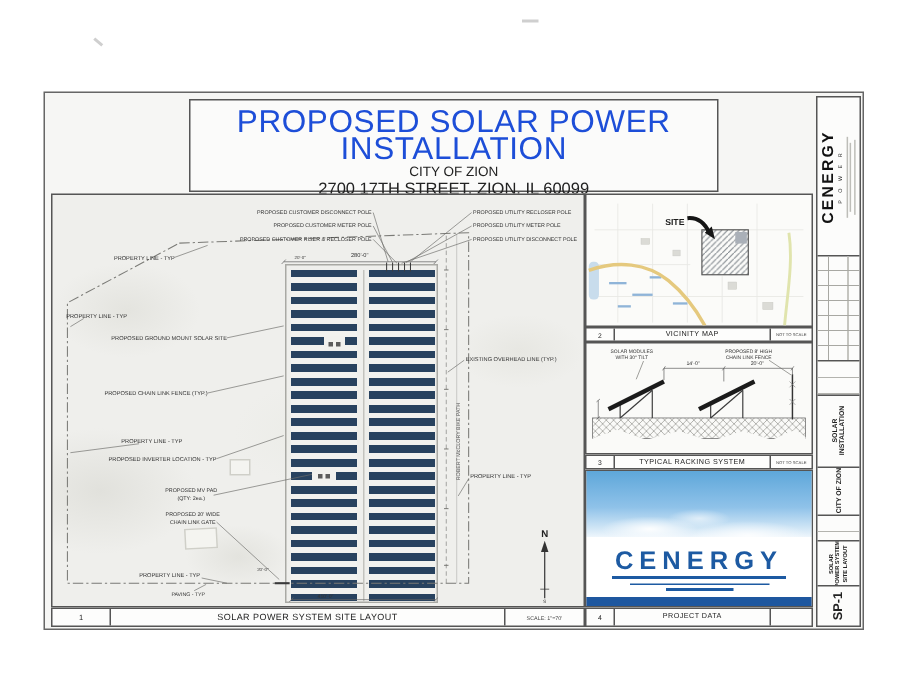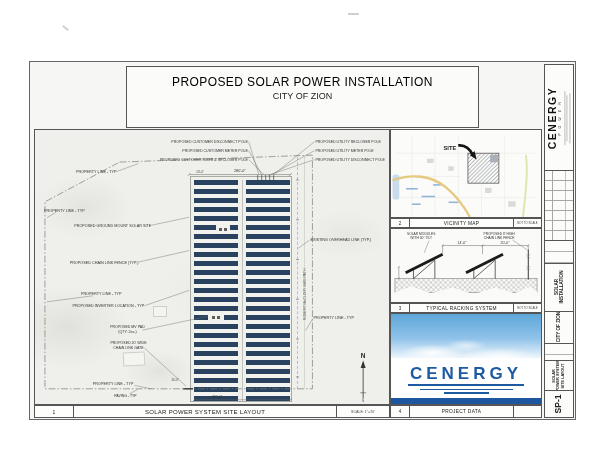--- a/index.html
+++ b/index.html
@@ -4,21 +4,21 @@
 <style>
   html,body{margin:0;padding:0;}
   body{width:600px;height:464px;background:#ffffff;position:relative;overflow:hidden;
        font-family:"Liberation Sans",sans-serif;color:#222;}
   .artifact{position:absolute;background:#cfcfcf;}
   .sheet{position:absolute;left:29px;top:61px;width:547px;height:359px;background:#f6f6f4;
          border:1px solid #666;box-sizing:border-box;}
   
   .hdr{position:absolute;left:96px;top:4px;width:353px;height:62px;border:1px solid #555;
        background:#fbfbfa;text-align:center;box-sizing:border-box;padding-top:6px;}
-  .hdr .t1{font-size:12px;letter-spacing:.4px;color:#000000;line-height:18px;}
+  .hdr .t1{font-size:21px;letter-spacing:.4px;color:#1d4ed8;line-height:18px;}
   .hdr .t2{font-size:9px;line-height:11px;}
   .hdr .t3{font-size:11px;line-height:13px;}
   .hdr .t4{font-size:8px;line-height:10px;}
   
   .plan{position:absolute;left:4px;top:67px;width:356px;height:276px;border:1px solid #555;
         box-sizing:border-box;
         background:
          radial-gradient(70px 45px at 14% 28%,#e4e4df,transparent 70%),
          radial-gradient(90px 60px at 9% 72%,#e1e1dc,transparent 70%),
          radial-gradient(80px 50px at 50% 58%,#ebece7,transparent 70%),
@@ -89,20 +89,21 @@
 <body>
 
 <div class="artifact" style="left:62px;top:27px;width:7px;height:2px;transform:rotate(40deg);"></div>
 <div class="artifact" style="left:348px;top:13px;width:11px;height:2px;"></div>
 
 <div class="sheet">
 
   <div class="hdr">
     <div class="t1">PROPOSED SOLAR POWER INSTALLATION</div>
     <div class="t2">CITY OF ZION</div>
+    <div class="t3">2700 17TH STREET, ZION, IL 60099</div>
   </div>
 
   <div class="plan">
     <div class="bldg" style="left:88px;top:222px;width:20px;height:12px;transform:rotate(-3deg);"></div>
     <div class="bldg" style="left:118px;top:176px;width:12px;height:9px;"></div>
     <div class="fence"></div>
     <div class="pvcol colL"></div>
     <div class="pvcol colR"></div>
     <div class="cline"></div>
     <div class="notch" style="left:181px;top:94px;width:14px;height:10px;">

